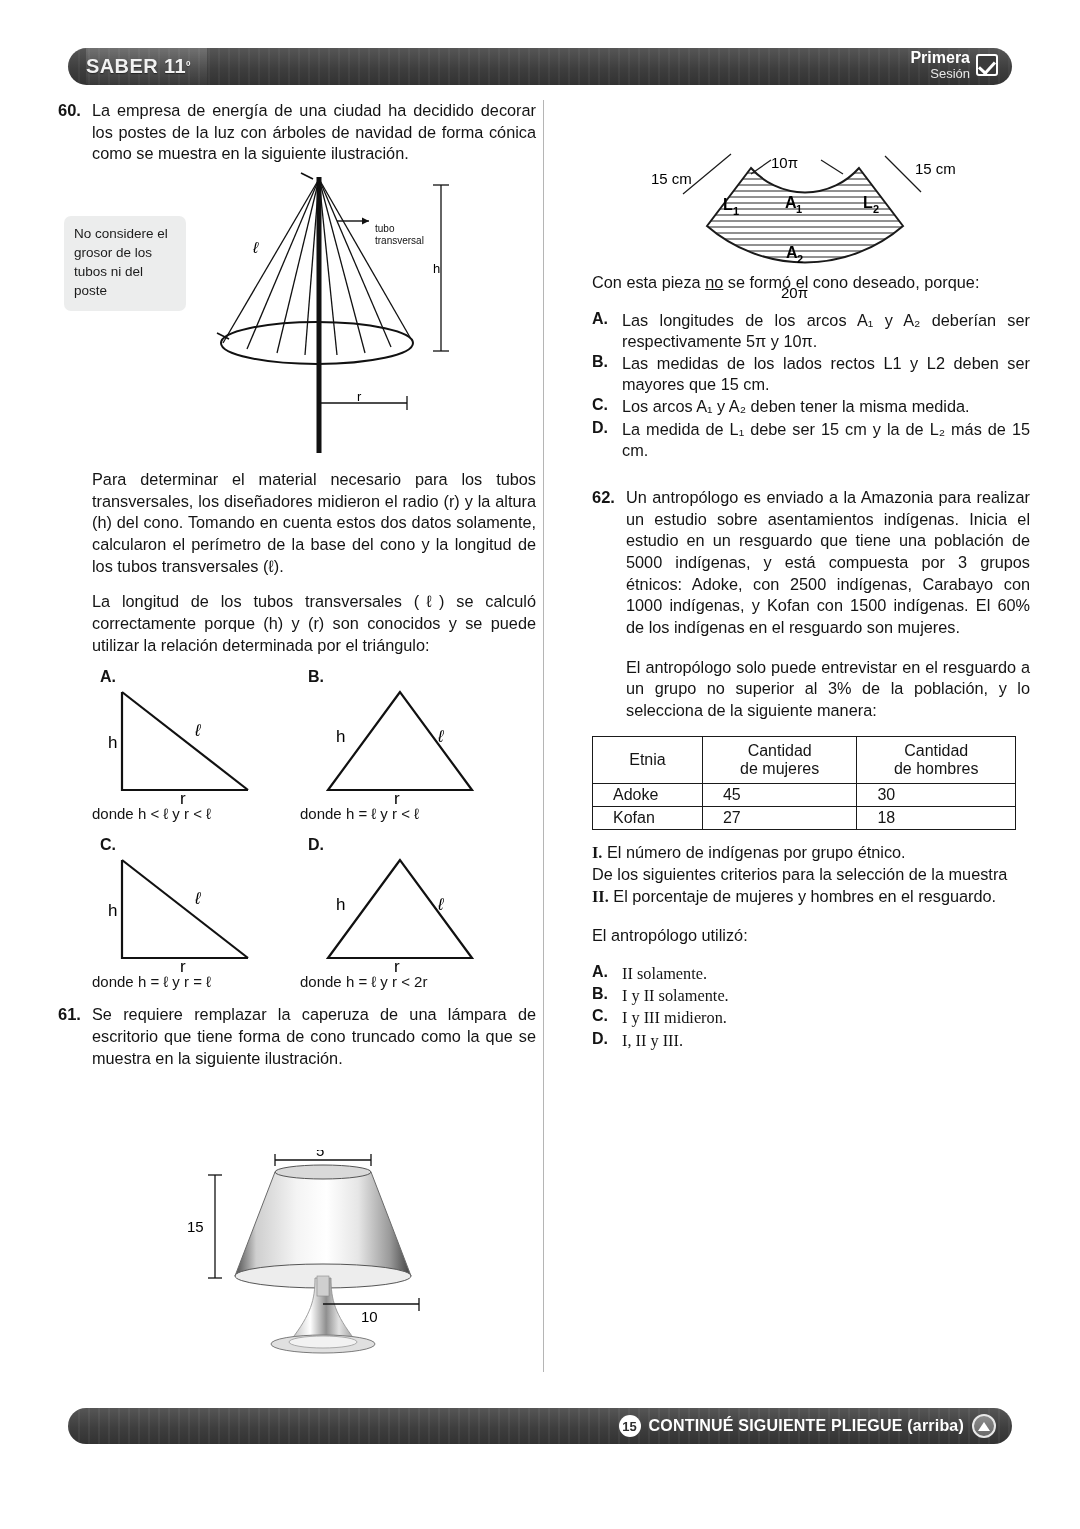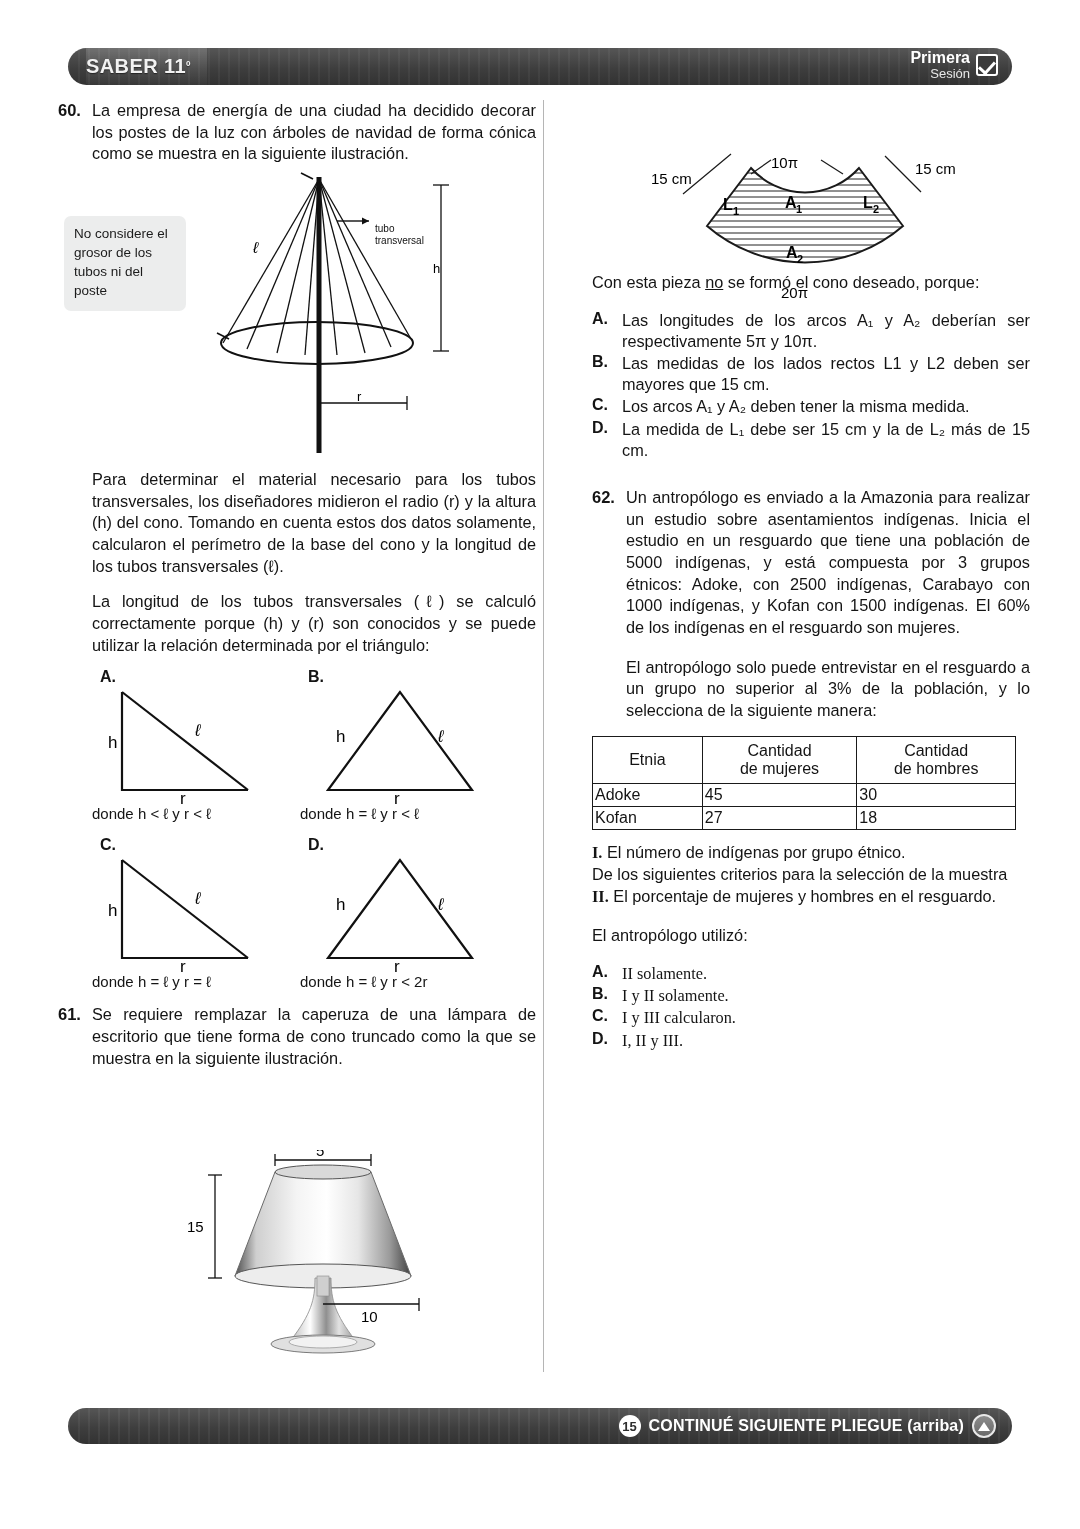--- a/index.html
+++ b/index.html
@@ -106,21 +106,21 @@
   .ch-text{ flex:1; font-size:16.3px; line-height:1.3; text-align:justify; }
   .choice-simple .ch-text{ text-align:left; }
   .rn{ font-family:"Liberation Serif", serif; }
 
   
   table.data{
     border-collapse:collapse; width:424px; margin-top:14px; margin-bottom:12px;
     font-size:16px;
   }
   table.data th, table.data td{
-    border:1.4px solid #1a1a1a; padding:2px 2px;
+    border:1.4px solid #1a1a1a; padding:2px 20px;
   }
   table.data th{ text-align:center; font-weight:normal; line-height:1.15; padding:5px 4px; }
   table.data td{ text-align:left; }
   table.data td.c0{ width:110px; }
   table.data td.c1, table.data th.c1{ width:155px; }
   table.data td.c2, table.data th.c2{ width:159px; }
 
   .criteria{ margin-top:8px; }
   .criteria p{ margin:0; font-size:16.3px; line-height:1.33; text-align:justify;}
   .criteria b.rn{ font-family:"Liberation Serif", serif; font-weight:bold; }
@@ -408,21 +408,21 @@
     <div class="choice">
       <div class="ch-letter">A.</div>
       <div class="ch-text rn">II solamente.</div>
     </div>
     <div class="choice">
       <div class="ch-letter">B.</div>
       <div class="ch-text rn">I y II solamente.</div>
     </div>
     <div class="choice">
       <div class="ch-letter">C.</div>
-      <div class="ch-text rn">I y III calcularon.</div>
+      <div class="ch-text rn">I y III midieron.</div>
     </div>
     <div class="choice">
       <div class="ch-letter">D.</div>
       <div class="ch-text rn">I, II y III.</div>
     </div>
   </div>
 </div>
 
 <div class="annulus-wrap">
   <svg width="330" height="160" viewBox="0 0 330 160">

